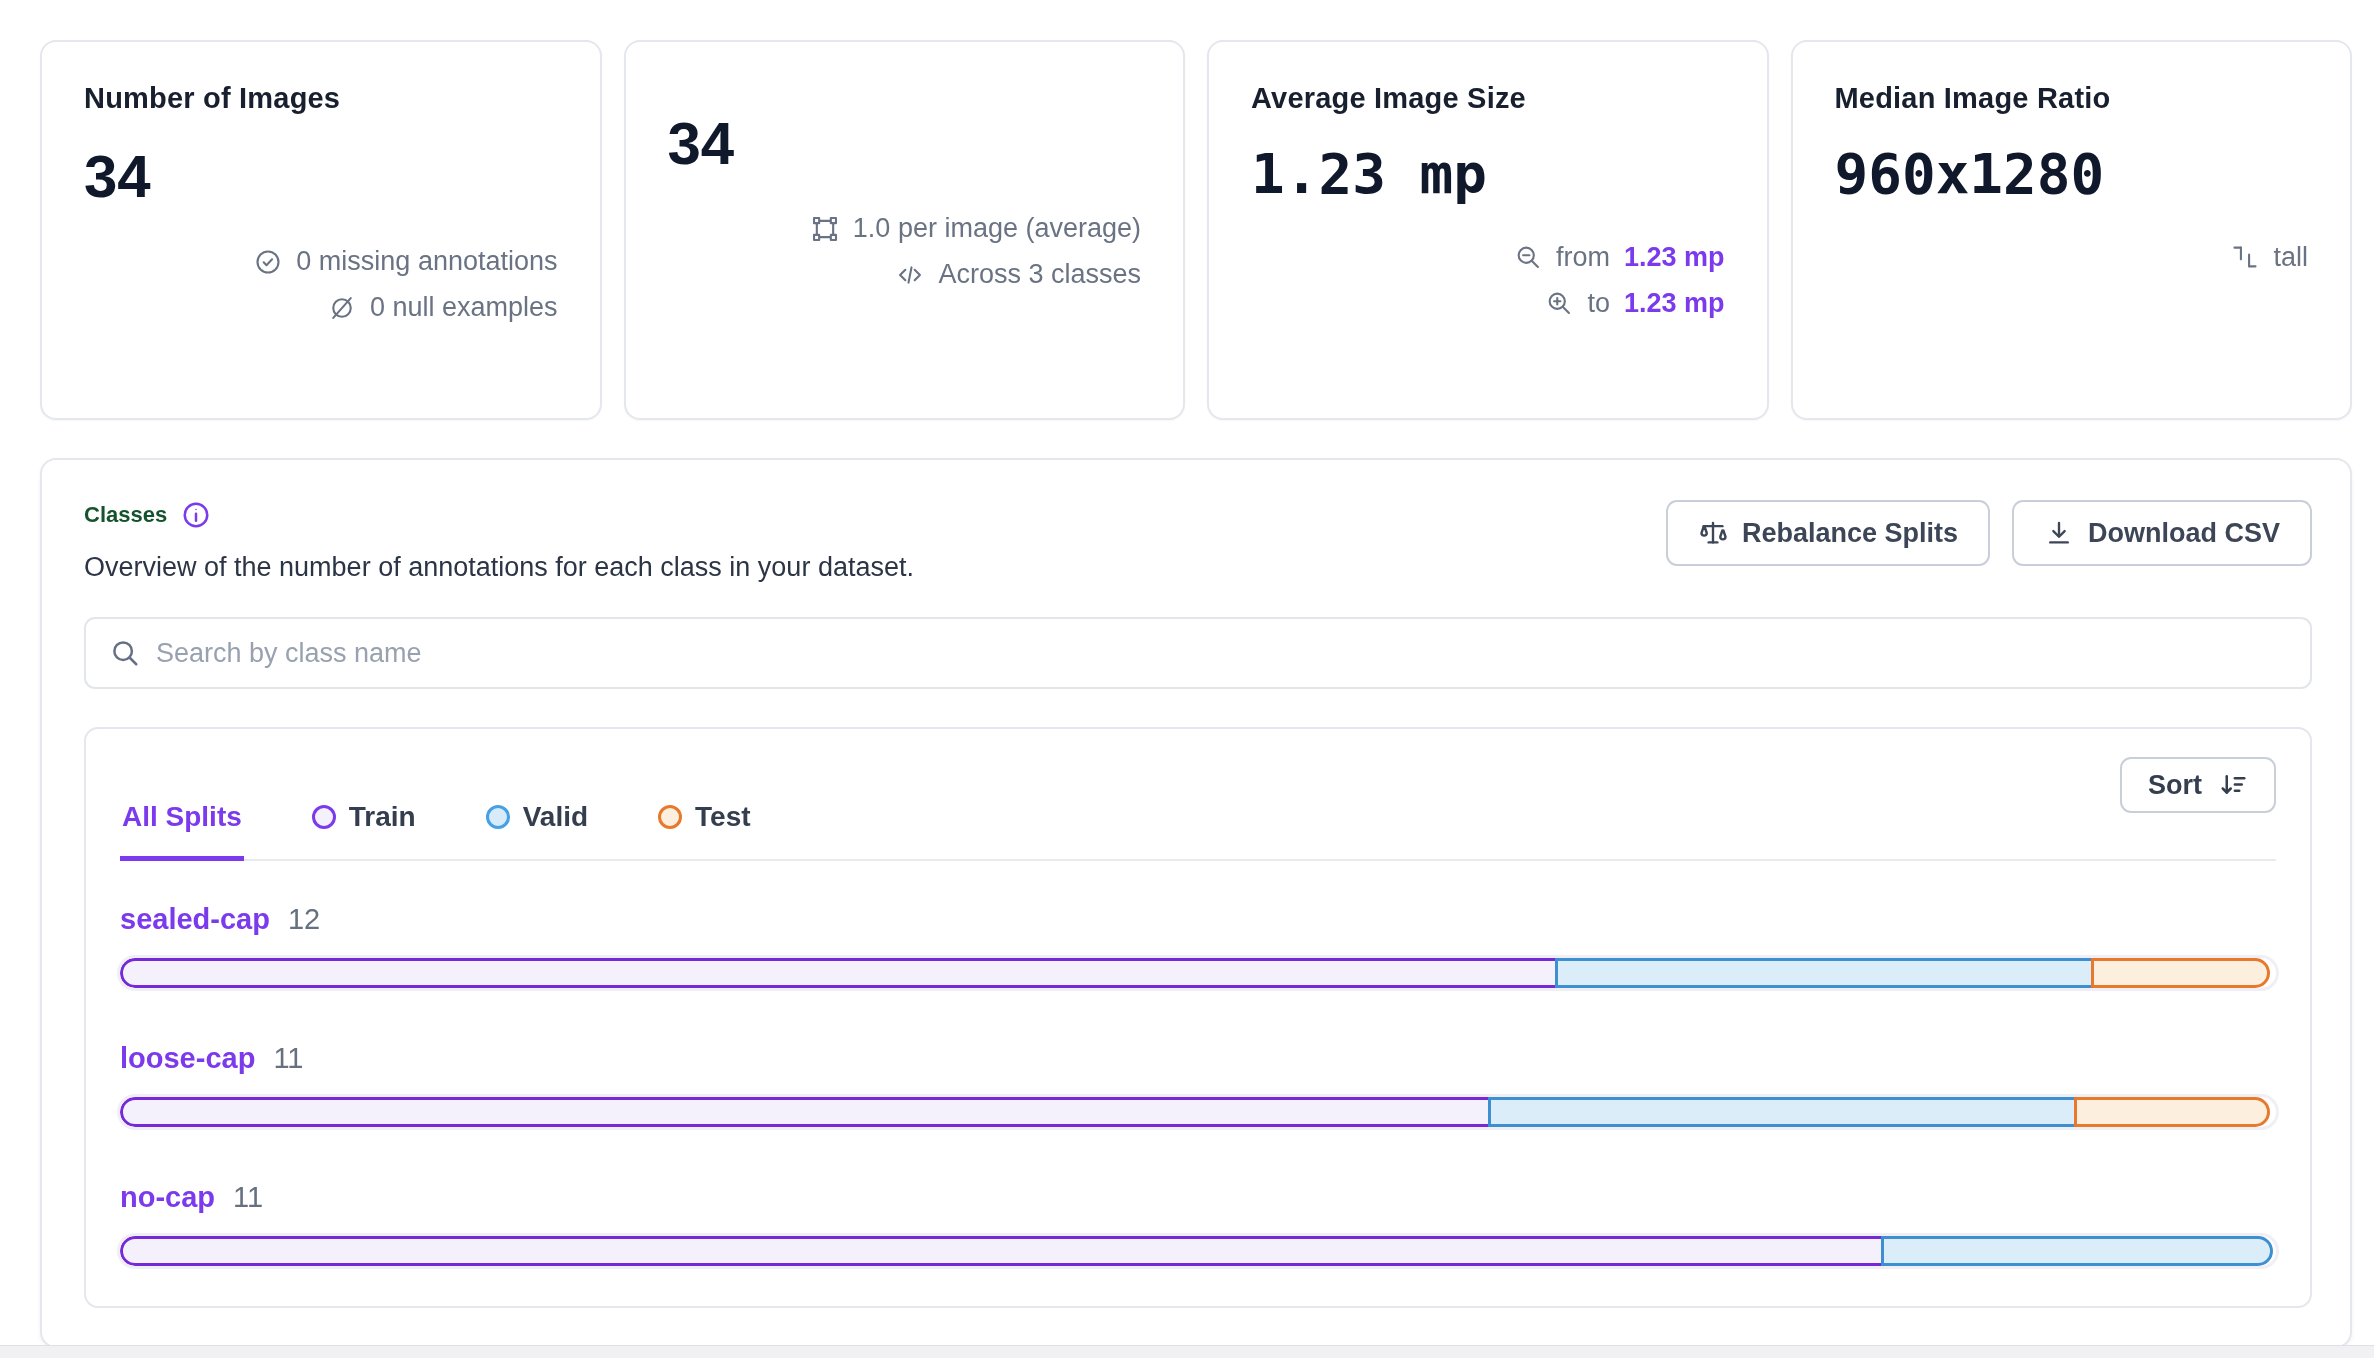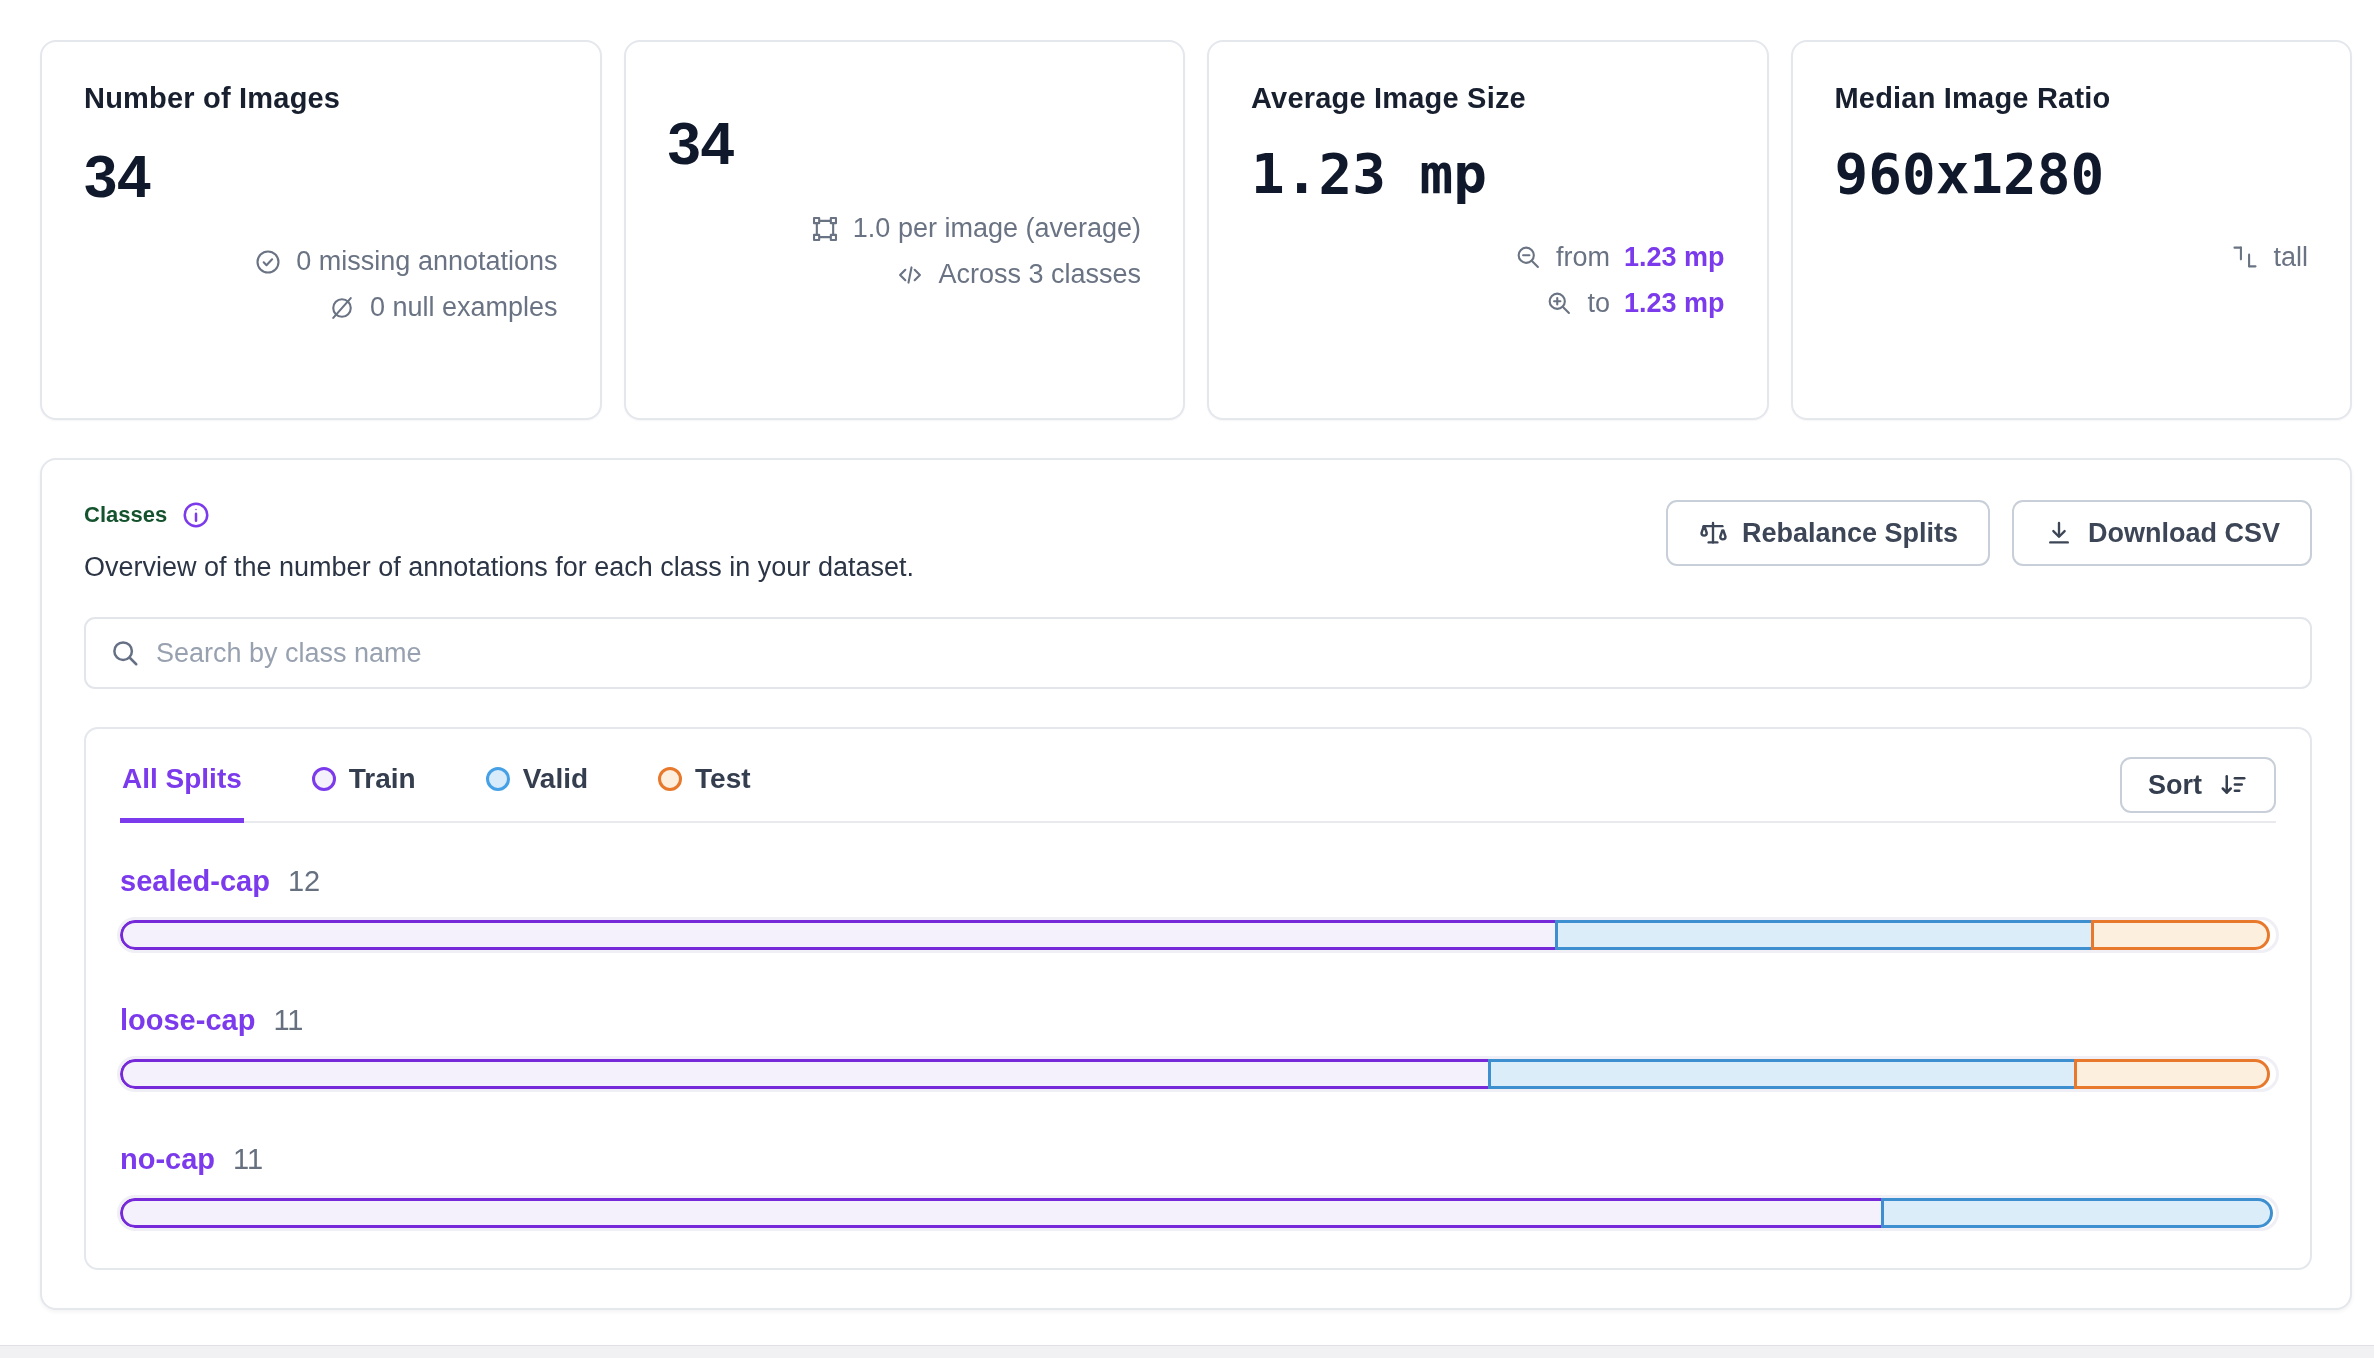--- a/index.html
+++ b/index.html
@@ -44,21 +44,21 @@
                     stroke-linecap:round; flex:none; }
   .search-box input { border:none; outline:none; flex:1; font-size:27px; color:#000000;
                       font-family:"Liberation Sans", sans-serif; background:transparent; }
   .search-box input::placeholder { color:#98A1B0; }
 
   
   .splits-panel { margin-top:38px; border:2px solid #E4E7EC; border-radius:14px;
                   padding:26px 34px 40px 34px; }
   .tabs-row { display:flex; align-items:flex-start; justify-content:space-between;
               border-bottom:2px solid #E8EAEE; }
-  .tabs { display:flex; gap:66px; }
+  .tabs { display:flex; gap:66px;margin-top:38px; }
   .tab { display:flex; align-items:center; gap:13px; font-size:28px; font-weight:700;
          color:#343E4E; padding:8px 2px 26px 2px; cursor:pointer; }
   .tab.active { color:#7C3AED; border-bottom:5px solid #7C3AED; margin-bottom:-2px; padding-bottom:23px; }
   .swatch { width:24px; height:24px; border-radius:50%; display:inline-block; flex:none; }
   .swatch-train { border:3px solid #7C3AED; background:#F4F0FC; }
   .swatch-valid { border:3px solid #45A0E6; background:#D8EBFA; }
   .swatch-test  { border:3px solid #E8792C; background:#FCEFDE; }
   .sort-btn { display:flex; align-items:center; gap:16px; height:56px; padding:0 26px;
               border:2px solid #C8CFD9; border-radius:11px; background:#fff;
               font-size:27px; font-weight:700; color:#343E4E; cursor:pointer; margin-top:2px;

